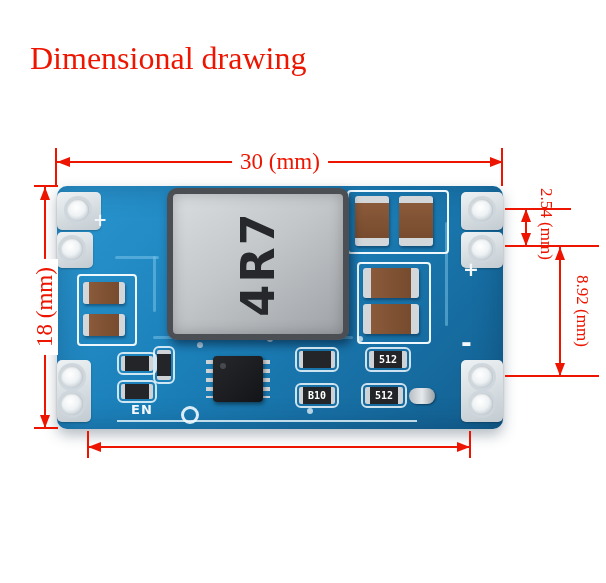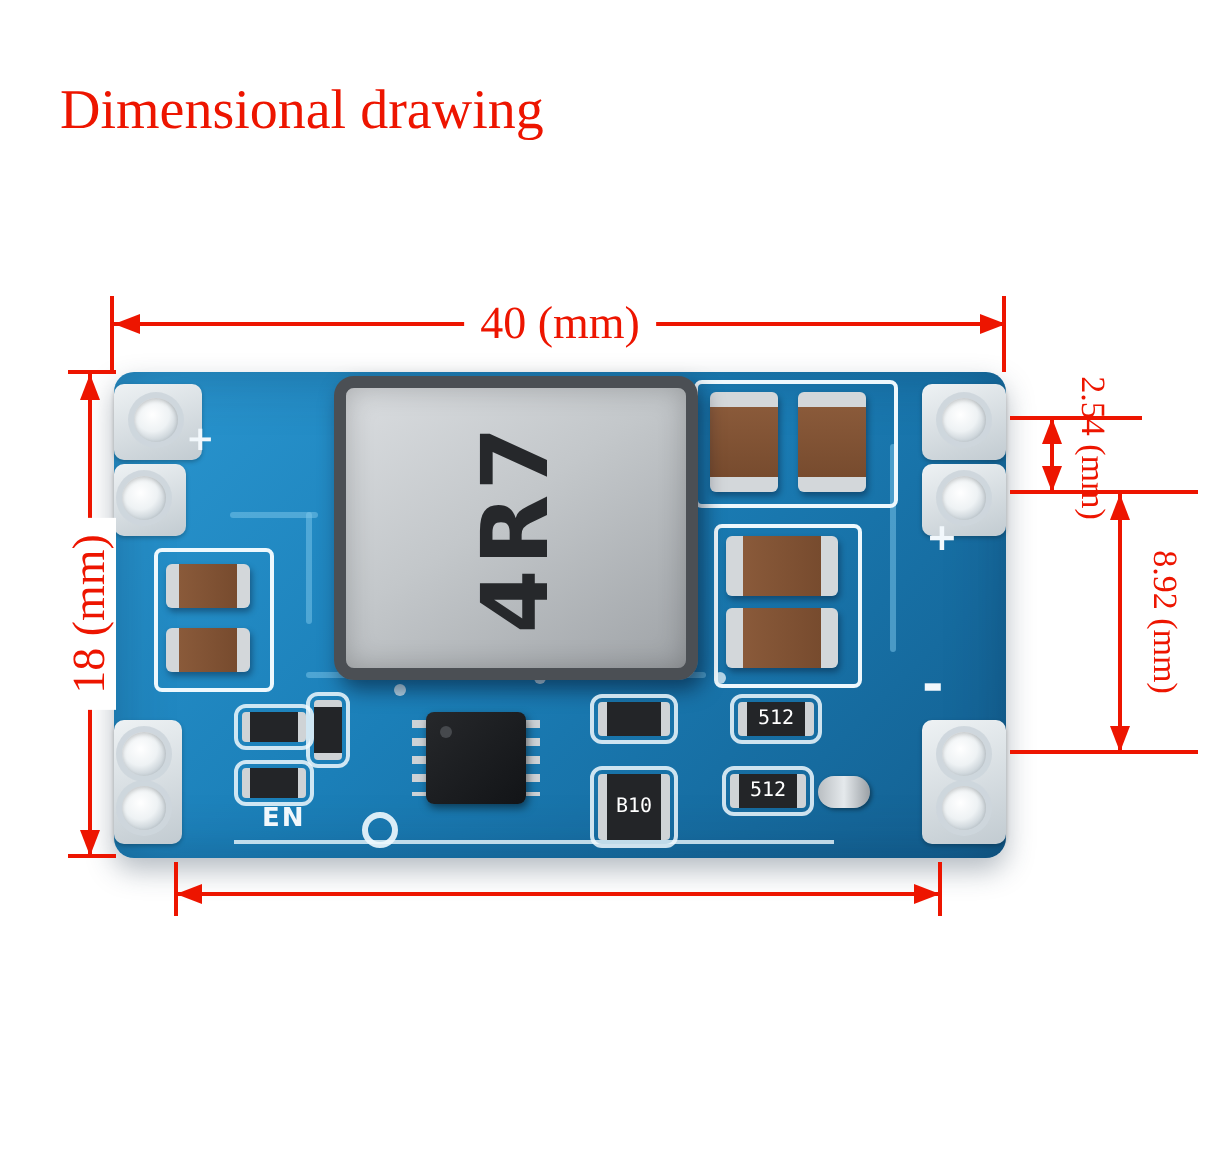--- a/index.html
+++ b/index.html
@@ -5,21 +5,21 @@
   html, body { margin:0; padding:0; }
   body {
     width:606px; height:583px; background:#ffffff;
     font-family:"Liberation Sans", sans-serif;
   }
   .stage { position:relative; width:606px; height:583px; background:#fff; overflow:hidden; }
 
   .title {
     position:absolute; left:30px; top:40px;
     font-family:"Liberation Serif", serif; font-weight:500;
-    font-size:28px; color:var(--annotation-red, #ed1500); margin:0;
+    font-size:32px; color:var(--annotation-red, #ed1500); margin:0;
   }
 
   
   .board {
     position:absolute; left:57px; top:186px; width:446px; height:243px;
     background:linear-gradient(135deg, #2a96d0 0%, var(--board-blue,#1b7fb8) 45%, #135f90 100%);
     border-radius:10px;
     box-shadow:0 6px 14px rgba(40,60,80,.35), inset 0 0 30px rgba(0,25,50,.28);
   }
   .pad {
@@ -56,21 +56,21 @@
   .ic {
     position:absolute; left:156px; top:170px; width:50px; height:46px;
     background:linear-gradient(135deg,#26282b,#121417); border-radius:4px;
     box-shadow:1px 2px 4px rgba(0,0,0,.5);
   }
   .ic-dot { position:absolute; left:7px; top:7px; width:6px; height:6px; border-radius:50%; background:#46494d; }
   .ic-pins { position:absolute; width:7px; background:repeating-linear-gradient(180deg,#cdd2d6 0px,#cdd2d6 4px,transparent 4px,transparent 9px); }
 
   .res {
     position:absolute; display:flex; align-items:center; justify-content:center;
-    color:#fff; font-size:10px; font-weight:normal; font-family:"DejaVu Sans Mono", monospace;
+    color:#fff; font-size:10px; font-weight:bold; font-family:"DejaVu Sans Mono", monospace;
     background:linear-gradient(90deg,#cfd3d6 0%,#cfd3d6 12%,#232528 12%,#232528 88%,#cfd3d6 88%,#cfd3d6 100%);
     border-radius:2px; outline:2px solid rgba(238,248,253,.85); outline-offset:2px;
   }
   .res.vert { background:linear-gradient(180deg,#cfd3d6 0%,#cfd3d6 12%,#232528 12%,#232528 88%,#cfd3d6 88%,#cfd3d6 100%); }
   .smalloval { position:absolute; background:linear-gradient(90deg,#b9bec2,#e5e9ec 50%,#9aa0a5); border-radius:8px; box-shadow:1px 1px 2px rgba(0,0,0,.4); }
 
   .board-mark { position:absolute; color:#f2f8fc; font-weight:bold; font-family:"DejaVu Sans", sans-serif; }
   .testpoint { position:absolute; width:12px; height:12px; border:3px solid rgba(240,250,255,.9); border-radius:50%; }
 
   
@@ -142,40 +142,40 @@
     </div>
 
     <div class="ic-pins" style="left:149px;top:174px;height:38px"></div>
     <div class="ic-pins" style="left:206px;top:174px;height:38px"></div>
     <div class="ic">
       <div class="ic-dot"></div>
     </div>
 
     <div class="res" style="left:312px;top:165px;width:38px;height:17px">512</div>
     <div class="res" style="left:308px;top:201px;width:38px;height:17px">512</div>
-    <div class="res" style="left:242px;top:201px;width:36px;height:33px">B10</div>
+    <div class="res" style="left:242px;top:201px;width:36px;height:17px">B10</div>
     <div class="res" style="left:242px;top:165px;width:36px;height:17px"></div>
     <div class="res" style="left:64px;top:170px;width:32px;height:15px"></div>
     <div class="res" style="left:64px;top:198px;width:32px;height:15px"></div>
     <div class="res vert" style="left:100px;top:164px;width:14px;height:30px"></div>
     <div class="smalloval" style="left:352px;top:202px;width:26px;height:16px"></div>
 
     <div class="board-mark" style="left:36px;top:24px;font-size:17px">+</div>
     <div class="board-mark" style="left:406px;top:72px;font-size:19px">+</div>
     <div class="board-mark" style="left:404px;top:142px;font-size:26px">-</div>
     <div class="board-mark" style="left:74px;top:216px;font-size:13px;letter-spacing:1px">EN</div>
     <div class="testpoint" style="left:124px;top:220px"></div>
   </div>
 
   <div class="ext" style="left:55px;top:148px;width:2px;height:38px"></div>
   <div class="ext" style="left:501px;top:148px;width:2px;height:38px"></div>
   <div class="dim-h" style="left:57px;top:161px;width:446px"></div>
   <div class="arr l" style="left:57px;top:157px"></div>
   <div class="arr r" style="left:490px;top:157px"></div>
-  <div class="dim-label" style="left:280px;top:162px">40 (mm)</div>
+  <div class="dim-label" style="left:280px;top:162px">30 (mm)</div>
 
   <div class="ext" style="left:34px;top:185px;width:24px;height:2px"></div>
   <div class="ext" style="left:34px;top:427px;width:24px;height:2px"></div>
   <div class="dim-v" style="left:44px;top:187px;height:241px"></div>
   <div class="arr u" style="left:40px;top:187px"></div>
   <div class="arr d" style="left:40px;top:415px"></div>
   <div class="dim-label rot-ccw" style="left:45px;top:307px">18 (mm)</div>
 
   <div class="ext" style="left:87px;top:431px;width:2px;height:27px"></div>
   <div class="ext" style="left:469px;top:431px;width:2px;height:27px"></div>

